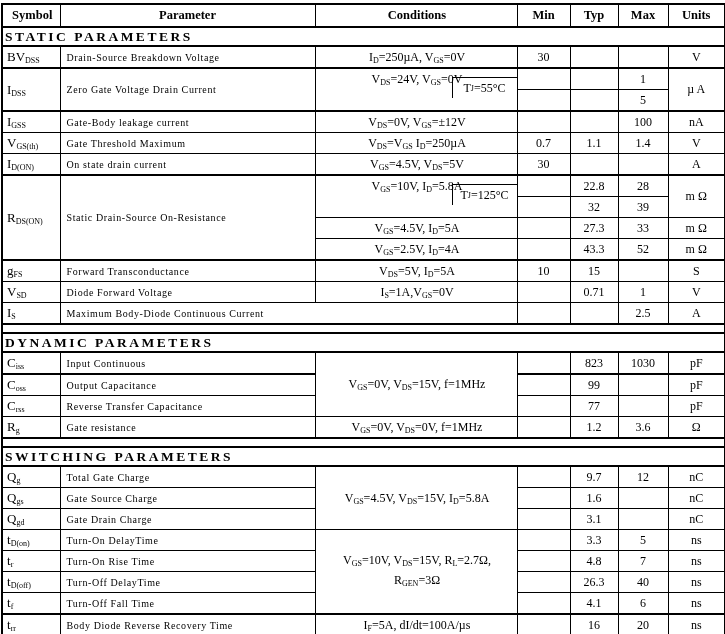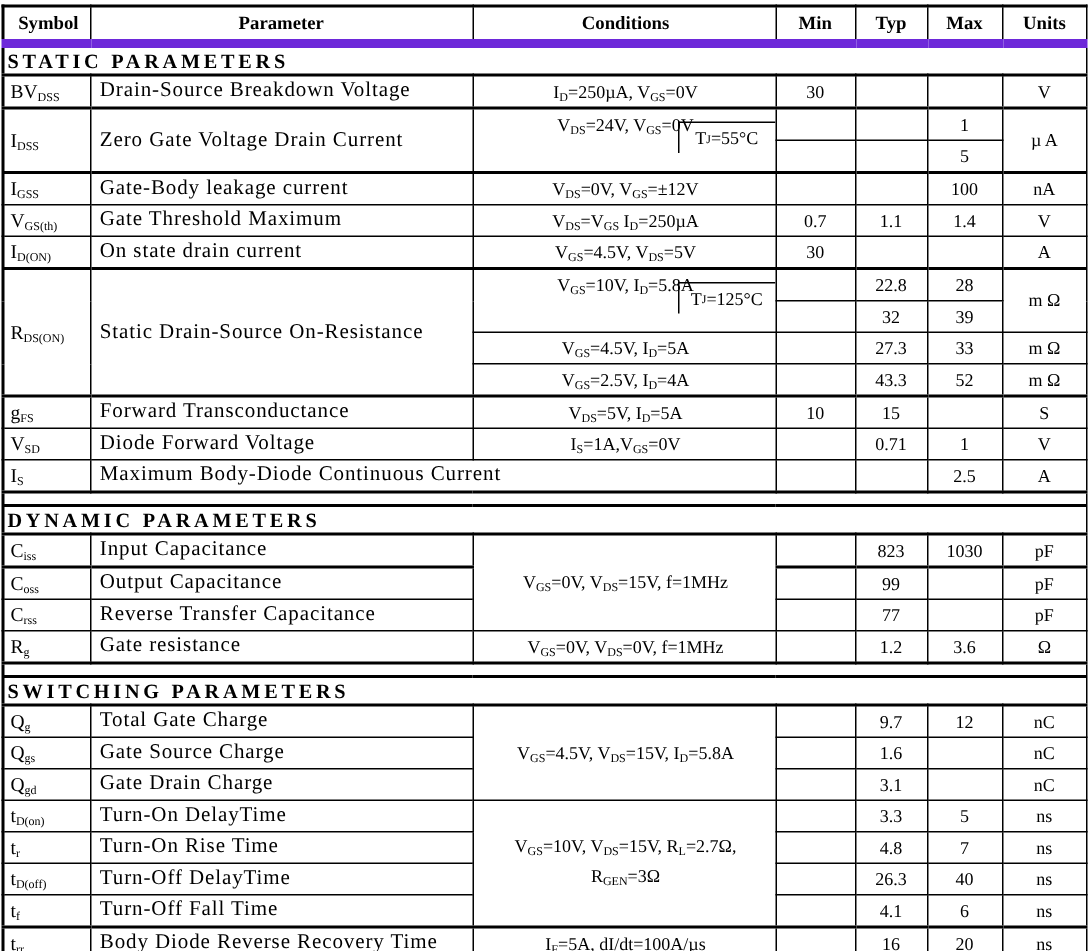--- a/index.html
+++ b/index.html
@@ -1,22 +1,22 @@
 <!DOCTYPE html>
 <html><head>
 <meta charset="utf-8">
 <style>
   html,body{margin:0;padding:0;background:#fff;}
   body{width:725px;height:634px;color:#000;font-family:"Liberation Serif",serif;}
   table{border-collapse:collapse;table-layout:fixed;width:723px;margin:3px 1px 0 1px;border:2px solid #000;}
   td,th{border:1px solid #000;padding:0 2px;height:20px;font-size:12px;overflow:hidden;vertical-align:middle;}
-  tr.hdr th{height:21px;font-weight:bold;font-size:12.5px;text-align:center;border-bottom:6px solid #6d28d9;}
+  tr.hdr th{height:21px;font-weight:bold;font-size:12.5px;text-align:center;border-bottom:1px solid #6d28d9;}
   th.sym,td.sym{text-align:left;padding-left:4px;font-size:13px;}
   th.cond,td.cond{text-align:center;padding-left:4px;}
-  td.par{text-align:left;padding-left:6px;letter-spacing:0.6px;font-size:14px;}
+  td.par{text-align:left;padding-left:6px;letter-spacing:0.6px;font-size:10px;}
   td.val,td.unit{text-align:center;}
   tr.sec td{border-top:2px solid #000;border-bottom:2px solid #000;font-weight:bold;
             font-size:13.5px;letter-spacing:2.5px;text-align:left;padding-left:2px;height:17px;}
   tr.gap td{height:7px;border-top:2px solid #000;border-bottom:2px solid #000;}
   tr.bt2 td{border-top:2px solid #000;}
   sub{font-size:8px;letter-spacing:0;vertical-align:-2px;}
   td.condspan{vertical-align:top;padding-top:3px;position:relative;margin-left:12px;}
   .tjbox{position:absolute;right:0;bottom:12px;width:64px;height:20px;
          border:solid #000;border-width:1px 0 0 1px;
          display:flex;align-items:center;justify-content:center;font-size:12px;}
@@ -173,21 +173,21 @@
   <tr class="gap">
         <td colspan="7"></td>
       </tr>
 
   <tr class="sec">
     <td colspan="7">DYNAMIC PARAMETERS</td>
   </tr>
 
   <tr>
     <td class="sym">C<sub>iss</sub></td>
-    <td class="par">Input Capacitance</td>
+    <td class="par">Input Continuous</td>
     <td class="cond" rowspan="3">V<sub>GS</sub>=0V, V<sub>DS</sub>=15V, f=1MHz</td>
     <td class="val"></td>
     <td class="val">823</td>
     <td class="val">1030</td>
     <td class="unit">pF</td>
   </tr>
   <tr class="bt2">
     <td class="sym">C<sub>oss</sub></td>
     <td class="par">Output Capacitance</td>
     <td class="val"></td>

